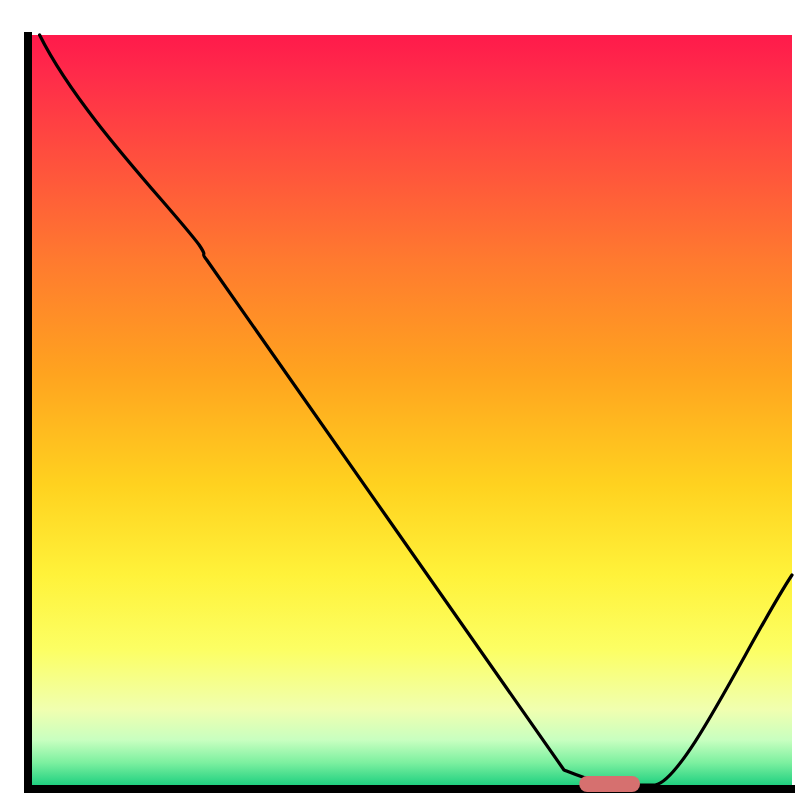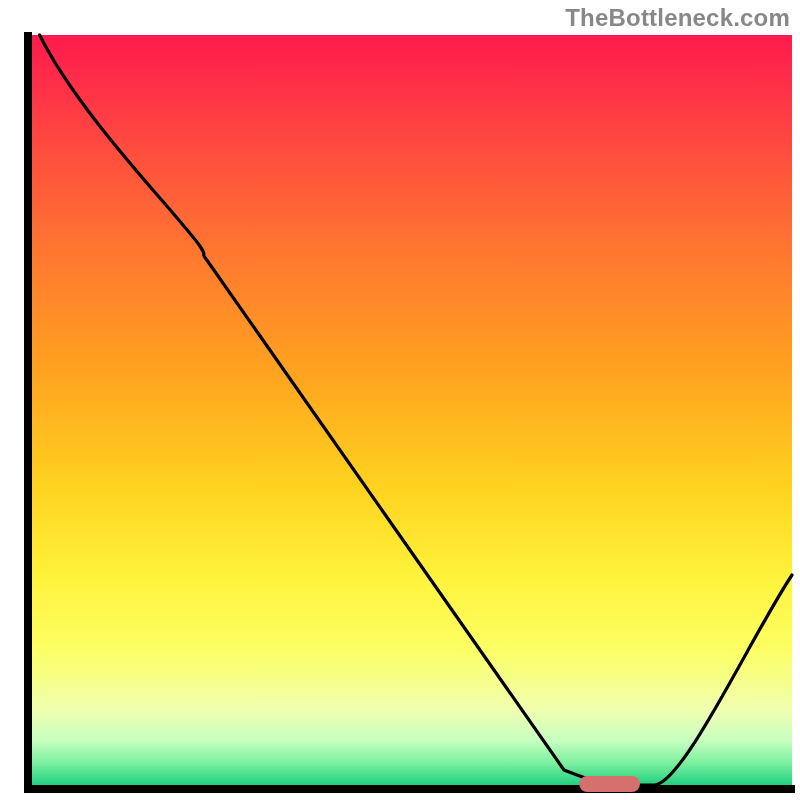--- a/index.html
+++ b/index.html
@@ -25,21 +25,20 @@
     letter-spacing: 0.2px;
   }
   svg {
     display: block;
   }
 </style>
 </head>
 <body>
 
 <div class="container">
-  <div class="watermark">TheBottleneck.com</div>
   <svg id="chart-svg" width="800" height="800">
       <defs>
         <linearGradient id="bg-grad" x1="0" y1="0" x2="0" y2="1">
           <stop offset="0%" stop-color="#ff1a4b"></stop>
           <stop offset="5%" stop-color="#ff2a4a"></stop>
           <stop offset="15%" stop-color="#ff4b3f"></stop>
           <stop offset="30%" stop-color="#ff7a2f"></stop>
           <stop offset="45%" stop-color="#ffa31f"></stop>
           <stop offset="60%" stop-color="#ffd21f"></stop>
           <stop offset="72%" stop-color="#fff23a"></stop>

